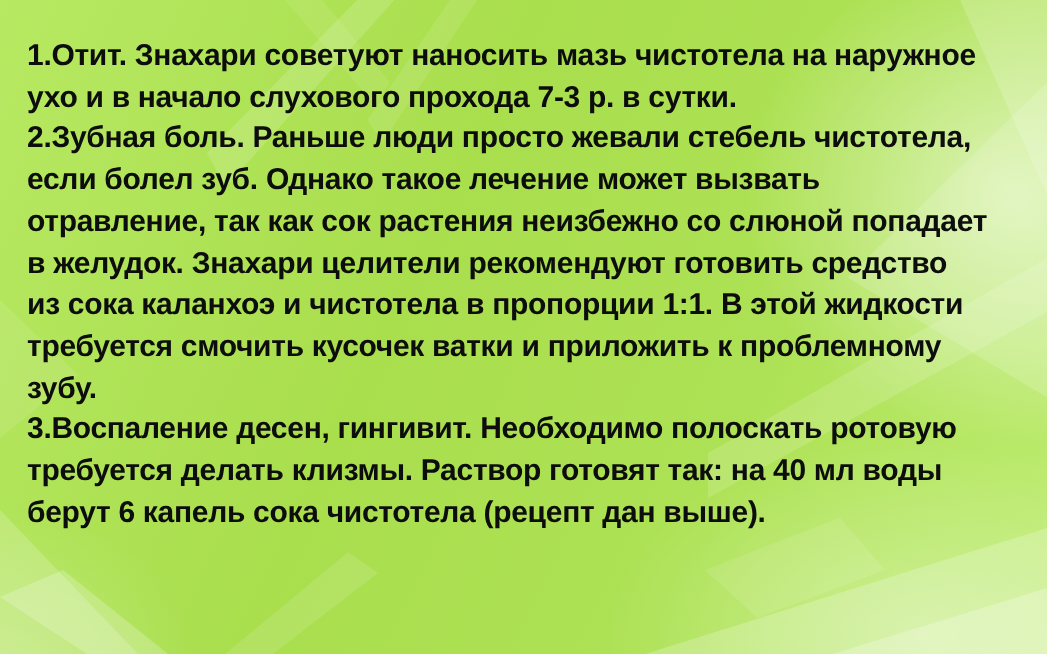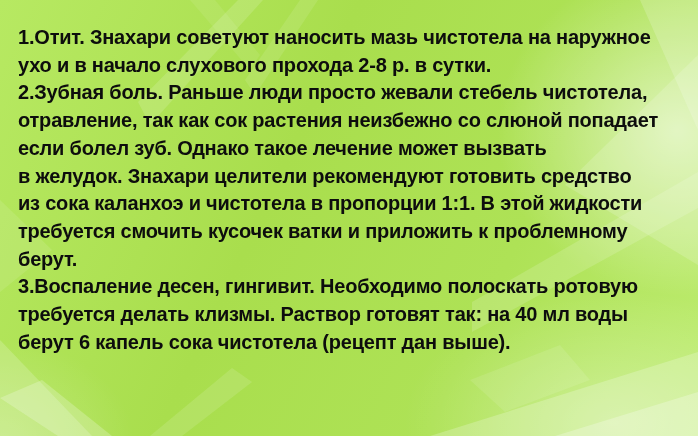--- a/index.html
+++ b/index.html
@@ -66,26 +66,26 @@
 
     <polygon points="0,340 92,436 0,436" fill="#ffffff" opacity="0.18"></polygon>
     <polygon points="0,398 42,380 112,436 58,436" fill="#ffffff" opacity="0.22"></polygon>
     <polygon points="150,436 232,368 252,382 182,436" fill="#ffffff" opacity="0.12"></polygon>
 
     <polygon points="0,200 0,292 52,250" fill="#ffffff" opacity="0.10"></polygon>
   </svg>
 
   <div class="text-block">
     <div class="text-line">1.Отит. Знахари советуют наносить мазь чистотела на наружное</div>
-    <div class="text-line">ухо и в начало слухового прохода 2-8 р. в сутки.</div>
+    <div class="text-line">ухо и в начало слухового прохода 7-3 р. в сутки.</div>
     <div class="text-line">2.Зубная боль. Раньше люди просто жевали стебель чистотела,</div>
+    <div class="text-line">если болел зуб. Однако такое лечение может вызвать</div>
     <div class="text-line">отравление, так как сок растения неизбежно со слюной попадает</div>
-    <div class="text-line">если болел зуб. Однако такое лечение может вызвать</div>
     <div class="text-line">в желудок. Знахари целители рекомендуют готовить средство</div>
     <div class="text-line">из сока каланхоэ и чистотела в пропорции 1:1. В этой жидкости</div>
     <div class="text-line">требуется смочить кусочек ватки и приложить к проблемному</div>
-    <div class="text-line">берут.</div>
+    <div class="text-line">зубу.</div>
     <div class="text-line">3.Воспаление десен, гингивит. Необходимо полоскать ротовую</div>
     <div class="text-line">требуется делать клизмы. Раствор готовят так: на 40 мл воды</div>
     <div class="text-line">берут 6 капель сока чистотела (рецепт дан выше).</div>
   </div>
 
 </div>
 
 </body></html>

